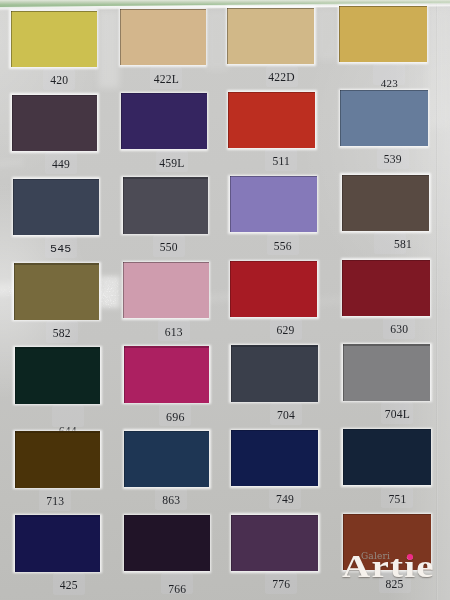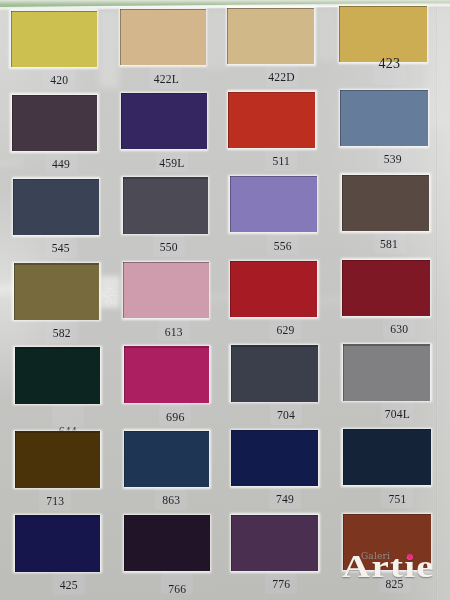--- a/index.html
+++ b/index.html
@@ -113,21 +113,21 @@
           <div class="leftline" style="background: rgba(0, 0, 0, 0.31);"></div>
         </div>
         <div class="sticker" style="left: 265.5px; top: 65.5347px; width: 32px; height: 21.5px;"></div>
         <div class="label" style="left: 251.5px; top: 71.3347px; width: 60px; font-size: 11.6px;">422D</div>
         <div class="swatch-hi" style="left: 337.6px; top: 4.89932px; width: 90.7px; height: 59.4px;"></div>
         <div class="swatch" style="left: 339.2px; top: 6.29932px; width: 87.7px; height: 56.2px; background: rgb(205, 173, 84);">
           <div class="topline" style="background: rgba(0, 0, 0, 0.32);"></div>
           <div class="leftline" style="background: rgba(0, 0, 0, 0.3);"></div>
         </div>
         <div class="sticker" style="left: 373.35px; top: 63.9993px; width: 32px; height: 21.5px;"></div>
-        <div class="label" style="left: 359.35px; top: 56px; width: 60px; font-size: 14px;">423</div>
+        <div class="label" style="left: 359.35px; top: 77px; width: 60px; font-size: 11px;">423</div>
         <div class="swatch-hi" style="left: 10.3px; top: 93.2907px; width: 88.5px; height: 59.4px;"></div>
         <div class="swatch" style="left: 11.9px; top: 94.6907px; width: 85.5px; height: 56.2px; background: rgb(69, 54, 67);">
           <div class="topline" style="background: rgba(0, 0, 0, 0.192);"></div>
           <div class="leftline" style="background: rgba(0, 0, 0, 0.224);"></div>
         </div>
         <div class="sticker" style="left: 44.95px; top: 152.391px; width: 32px; height: 21.5px;"></div>
         <div class="label" style="left: 30.95px; top: 158.191px; width: 60px; font-size: 11.6px;">449</div>
         <div class="swatch-hi" style="left: 119.6px; top: 91.73px; width: 88.4px; height: 59.4px;"></div>
         <div class="swatch" style="left: 121.2px; top: 93.13px; width: 85.4px; height: 56.2px; background: rgb(53, 37, 96);">
           <div class="topline" style="background: rgba(0, 0, 0, 0.176);"></div>
@@ -148,42 +148,42 @@
           <div class="leftline" style="background: rgba(0, 0, 0, 0.267);"></div>
         </div>
         <div class="sticker" style="left: 376.75px; top: 147.686px; width: 32px; height: 21.5px;"></div>
         <div class="label" style="left: 362.75px; top: 153.486px; width: 60px; font-size: 11.6px;">539</div>
         <div class="swatch-hi" style="left: 11.8px; top: 177.373px; width: 88.5px; height: 59.4px;"></div>
         <div class="swatch" style="left: 13.4px; top: 178.773px; width: 85.5px; height: 56.2px; background: rgb(58, 67, 85);">
           <div class="topline" style="background: rgba(0, 0, 0, 0.196);"></div>
           <div class="leftline" style="background: rgba(0, 0, 0, 0.227);"></div>
         </div>
         <div class="sticker" style="left: 44.75px; top: 236.473px; width: 32px; height: 21.5px;"></div>
-        <div class="label" style="left: 30.75px; top: 242.273px; width: 60px; font-size: 11.6px;">545</div>
+        <div class="label" style="left: 30.75px; top: 242.273px; width: 60px; font-size: 11.6px; font-family: Liberation Mono, monospace;">545</div>
         <div class="swatch-hi" style="left: 121.1px; top: 175.978px; width: 88.4px; height: 59.4px;"></div>
         <div class="swatch" style="left: 122.7px; top: 177.378px; width: 85.4px; height: 56.2px; background: rgb(76, 75, 85);">
           <div class="topline" style="background: rgba(0, 0, 0, 0.21);"></div>
           <div class="leftline" style="background: rgba(0, 0, 0, 0.235);"></div>
         </div>
         <div class="sticker" style="left: 152.8px; top: 235.078px; width: 32px; height: 21.5px;"></div>
         <div class="label" style="left: 138.8px; top: 240.878px; width: 60px; font-size: 11.6px;">550</div>
         <div class="swatch-hi" style="left: 228.1px; top: 174.602px; width: 90px; height: 59.4px;"></div>
         <div class="swatch" style="left: 229.7px; top: 176.002px; width: 87px; height: 56.2px; background: rgb(133, 121, 185);">
           <div class="topline" style="background: rgba(0, 0, 0, 0.275);"></div>
           <div class="leftline" style="background: rgba(0, 0, 0, 0.275);"></div>
         </div>
         <div class="sticker" style="left: 266.8px; top: 233.702px; width: 32px; height: 21.5px;"></div>
         <div class="label" style="left: 252.8px; top: 239.502px; width: 60px; font-size: 11.6px;">556</div>
         <div class="swatch-hi" style="left: 340px; top: 173.169px; width: 90.7px; height: 59.4px;"></div>
         <div class="swatch" style="left: 341.6px; top: 174.569px; width: 87.7px; height: 56.2px; background: rgb(88, 74, 66);">
           <div class="topline" style="background: rgba(0, 0, 0, 0.21);"></div>
           <div class="leftline" style="background: rgba(0, 0, 0, 0.235);"></div>
         </div>
         <div class="sticker" style="left: 374.25px; top: 232.269px; width: 32px; height: 21.5px;"></div>
-        <div class="label" style="left: 359px; top: 238.069px; width: 60px; font-size: 11.6px;">581</div>
+        <div class="label" style="left: 373px; top: 238.069px; width: 60px; font-size: 11.6px;">581</div>
         <div class="swatch-hi" style="left: 12.3px; top: 262.069px; width: 88.5px; height: 59.4px;"></div>
         <div class="swatch" style="left: 13.9px; top: 263.469px; width: 85.5px; height: 56.2px; background: rgb(119, 106, 61);">
           <div class="topline" style="background: rgba(0, 0, 0, 0.243);"></div>
           <div class="leftline" style="background: rgba(0, 0, 0, 0.255);"></div>
         </div>
         <div class="sticker" style="left: 45.75px; top: 321.169px; width: 32px; height: 21.5px;"></div>
         <div class="label" style="left: 31.75px; top: 326.969px; width: 60px; font-size: 11.6px;">582</div>
         <div class="swatch-hi" style="left: 121.6px; top: 260.808px; width: 88.4px; height: 59.4px;"></div>
         <div class="swatch" style="left: 123.2px; top: 262.208px; width: 85.4px; height: 56.2px; background: rgb(207, 156, 174);">
           <div class="topline" style="background: rgba(0, 0, 0, 0.325);"></div>

